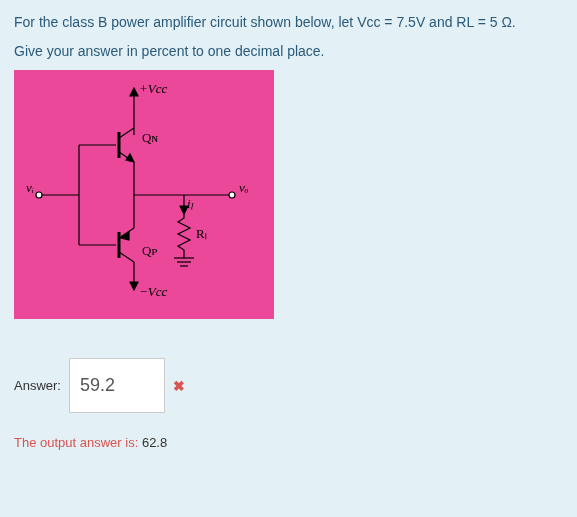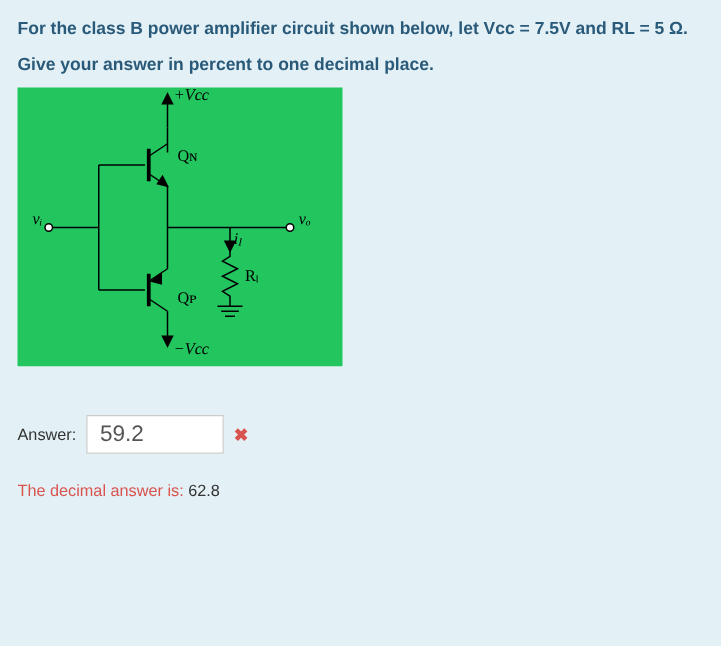--- a/index.html
+++ b/index.html
@@ -5,46 +5,46 @@
     * { box-sizing: border-box; margin: 0; padding: 0; }
     body {
       font-family: Arial, sans-serif;
       background: #e3f0f5;
       width: 577px;
       padding: 12px 14px;
       font-size: 14px;
       color: #333;
     }
     .question-text { line-height: 1.5; }
-    .question-text p { margin-bottom: 8px; color: #2a5a7a; font-weight: bold; }
+    .question-text p { margin-bottom: 8px; color: #2a5a7a; }
     .circuit-box {
-      background: #22c55e;
+      background: #ec4899;
       width: 260px;
-      height: 223px;
+      height: 249px;
       margin: 6px 0 18px 0;
       display: flex;
       align-items: center;
       justify-content: center;
     }
     .circuit-box svg { width: 240px; height: 230px; }
     .answer-row {
       display: flex;
       align-items: center;
       gap: 8px;
       margin-bottom: 22px;
       margin-top: 39px;
     }
     .answer-label { font-size: 13px; color: #333; }
     .answer-input {
       background: #fff;
       border: 1px solid #ccc;
-      padding: 4px 10px;
+      padding: 16px 10px;
       font-size: 18px;
       color: #555;
-      width: 110px;
+      width: 96px;
       font-family: Arial;
     }
     .cross-icon {
       color: #d9534f;
       font-weight: bold;
       font-size: 14px;
     }
     .correct-row {
       font-size: 13px;
       color: #d9534f;
@@ -116,14 +116,14 @@
   </svg>
 </div>
 
 <div class="answer-row">
   <span class="answer-label">Answer:</span>
   <input class="answer-input" value="59.2" style="">
   <span class="cross-icon">✖</span>
 </div>
 
 <div class="correct-row">
-  <span>The decimal answer is: </span><span class="val">62.8</span>
+  <span>The output answer is: </span><span class="val">62.8</span>
 </div>
 
 </body></html>

